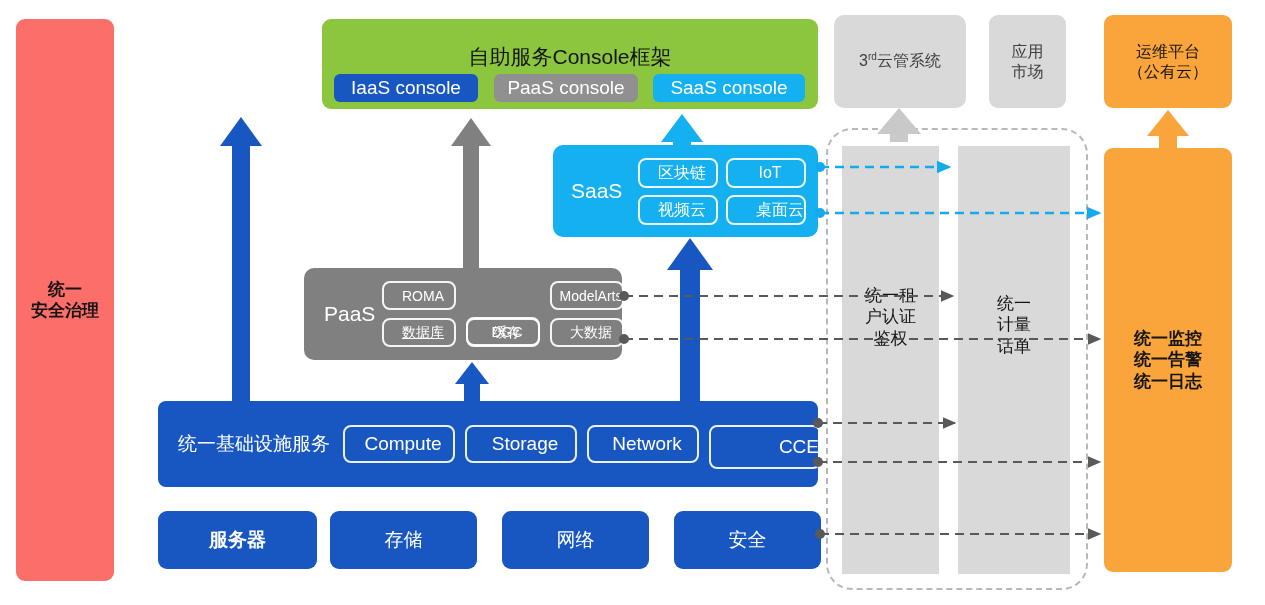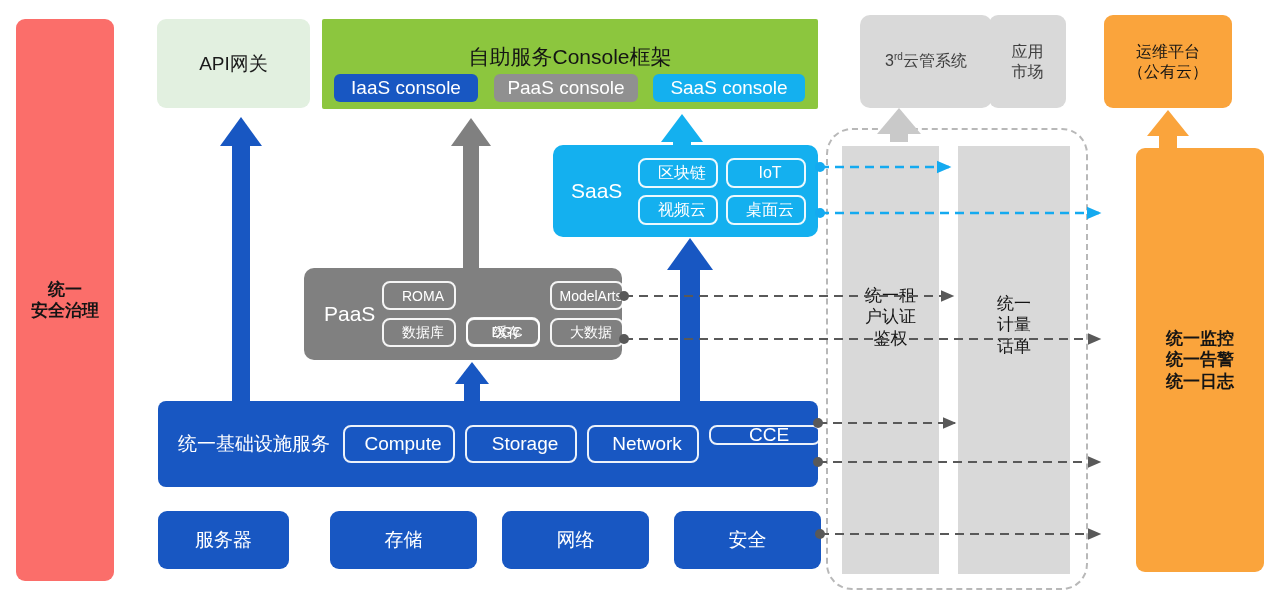--- a/index.html
+++ b/index.html
@@ -12,21 +12,21 @@
   .box{position:absolute;box-sizing:border-box;display:flex;align-items:center;justify-content:center;text-align:center;line-height:1.25;}
   .r8{border-radius:9px;}
 
   
   .gov{background:#fb6e6a;color:#141414;font-size:17px;font-weight:600;}
 
   
   .apigw{background:#e2f0e0;color:#1a1a1a;font-size:19px;}
 
   
-  .console-frame{background:#8cc63e;border-radius:2px;}
+  .console-frame{background:#8cc63e;border-radius:9px;}
   .console-title{position:absolute;left:0;right:0;top:24px;text-align:center;font-size:21px;color:#141414;}
   .chip{position:absolute;display:flex;align-items:center;justify-content:center;border-radius:6px;color:#fff;font-size:19px;box-sizing:border-box;}
   .chip-iaas{background:#1857c2;}
   .chip-paas{background:#909090;align-items:center;}
   .chip-saas{background:#14b0ef;}
 
   
   .greybox{background:#d9d9d9;color:#3f3f3f;font-size:16px;}
 
   
@@ -58,38 +58,35 @@
 </head>
 <body>
 
 <div class="stage">
 
   <div class="box r8 gov" style="left:16px;top:19px;width:98px;height:562px;flex-direction:column;">
     <span>统一</span>
     <span>安全治理</span>
   </div>
 
-  <div class="box r8 apigw" style="left:157px;top:19px;width:153px;height:89px;">
-    <span>API网关</span>
-  </div>
 
   <div class="console-frame" style="position:absolute;left:322px;top:19px;width:496px;height:90px;">
     <div class="console-title">自助服务Console框架</div>
     <div class="chip chip-iaas" style="left:12px;top:55px;width:144px;height:28px;">
       <span>IaaS console</span>
     </div>
     <div class="chip chip-paas" style="left:172px;top:55px;width:144px;height:28px;">
       <span>PaaS console</span>
     </div>
     <div class="chip chip-saas" style="left:331px;top:55px;width:152px;height:28px;">
       <span>SaaS console</span>
     </div>
   </div>
 
-  <div class="box r8 greybox" style="left:860px;top:15px;width:132px;height:93px;border-radius:10px;">
+  <div class="box r8 greybox" style="left:834px;top:15px;width:132px;height:93px;border-radius:10px;">
     <span>
       <span>3</span><sup style="font-size:10px;">rd</sup><span>云管系统</span>
     </span>
   </div>
 
   <div class="box r8 greybox" style="left:989px;top:15px;width:77px;height:93px;flex-direction:column;">
     <span>应用</span>
     <span>市场</span>
   </div>
 
@@ -108,54 +105,54 @@
     <span>户认证</span>
     <span>鉴权</span>
   </div>
 
   <div class="box" style="left:958px;top:286px;width:112px;height:78px;flex-direction:column;font-size:17px;color:#141414;">
     <span>统一</span>
     <span>计量</span>
     <span>话单</span>
   </div>
 
-  <div class="box r8 opscol" style="left:1104px;top:148px;width:128px;height:424px;flex-direction:column;margin-left:32px;">
+  <div class="box r8 opscol" style="left:1104px;top:148px;width:128px;height:424px;flex-direction:column;">
     <span>统一监控</span>
     <span>统一告警</span>
     <span>统一日志</span>
   </div>
 
   <div class="saas" style="position:absolute;left:553px;top:145px;width:265px;height:92px;">
     <div class="saas-label">SaaS</div>
     <div class="tile" style="left:85px;top:13px;width:80px;height:30px;">
       <span>区块链</span>
       </div>
     <div class="tile" style="left:173px;top:13px;width:80px;height:30px;">
       <span>IoT</span>
       </div>
     <div class="tile" style="left:85px;top:50px;width:80px;height:30px;">
       <span>视频云</span>
       </div>
-    <div class="tile" style="left:173px;top:50px;width:80px;height:30px;">
+    <div class="tile" style="left:173px;top:50px;width:80px;height:30px;justify-content:flex-end;">
       <span>桌面云</span>
       </div>
   </div>
 
   <div class="paas" style="position:absolute;left:304px;top:268px;width:318px;height:92px;">
     <div class="paas-label">PaaS</div>
     <div class="tile" style="left:78px;top:13px;width:74px;height:29px;font-size:14px;">
       <span>ROMA</span>
       </div>
     <div class="tile" style="left:162px;top:13px;width:74px;height:29px;font-size:14px;margin-top:36px;">
       <span>DGC</span>
       </div>
     <div class="tile" style="left:246px;top:13px;width:74px;height:29px;font-size:14px;">
       <span>ModelArts</span>
       </div>
-    <div class="tile" style="left:78px;top:50px;width:74px;height:29px;font-size:14px;">
+    <div class="tile" style="left:78px;top:50px;width:74px;height:29px;font-size:14px;text-decoration:underline;">
       <span>数据库</span>
       </div>
     <div class="tile" style="left:162px;top:50px;width:74px;height:29px;font-size:14px;">
       <span>缓存</span>
       </div>
     <div class="tile" style="left:246px;top:50px;width:74px;height:29px;font-size:14px;">
       <span>大数据</span>
       </div>
   </div>
 
@@ -163,26 +160,26 @@
     <div class="infra-label">统一基础设施服务</div>
     <div class="tile" style="left:185px;top:24px;width:112px;height:38px;font-size:19px;">
       <span>Compute</span>
       </div>
     <div class="tile" style="left:307px;top:24px;width:112px;height:38px;font-size:19px;">
       <span>Storage</span>
       </div>
     <div class="tile" style="left:429px;top:24px;width:112px;height:38px;font-size:19px;">
       <span>Network</span>
       </div>
-    <div class="tile" style="left:551px;top:24px;width:112px;height:20px;font-size:19px;">
+    <div class="tile" style="left:551px;top:24px;width:112px;height:44px;font-size:19px;justify-content:flex-end;">
       <span>CCE</span>
       </div>
   </div>
 
-  <div class="box r8 bluebox" style="left:158px;top:511px;width:131px;height:58px;">
+  <div class="box r8 bluebox" style="left:158px;top:511px;width:159px;height:58px;font-weight:bold;">
     <span>服务器</span>
     </div>
   <div class="box r8 bluebox" style="left:330px;top:511px;width:147px;height:58px;text-align:center;">
     <span>存储</span>
     </div>
   <div class="box r8 bluebox" style="left:502px;top:511px;width:147px;height:58px;">
     <span>网络</span>
     </div>
   <div class="box r8 bluebox" style="left:674px;top:511px;width:147px;height:58px;">
     <span>安全</span>

